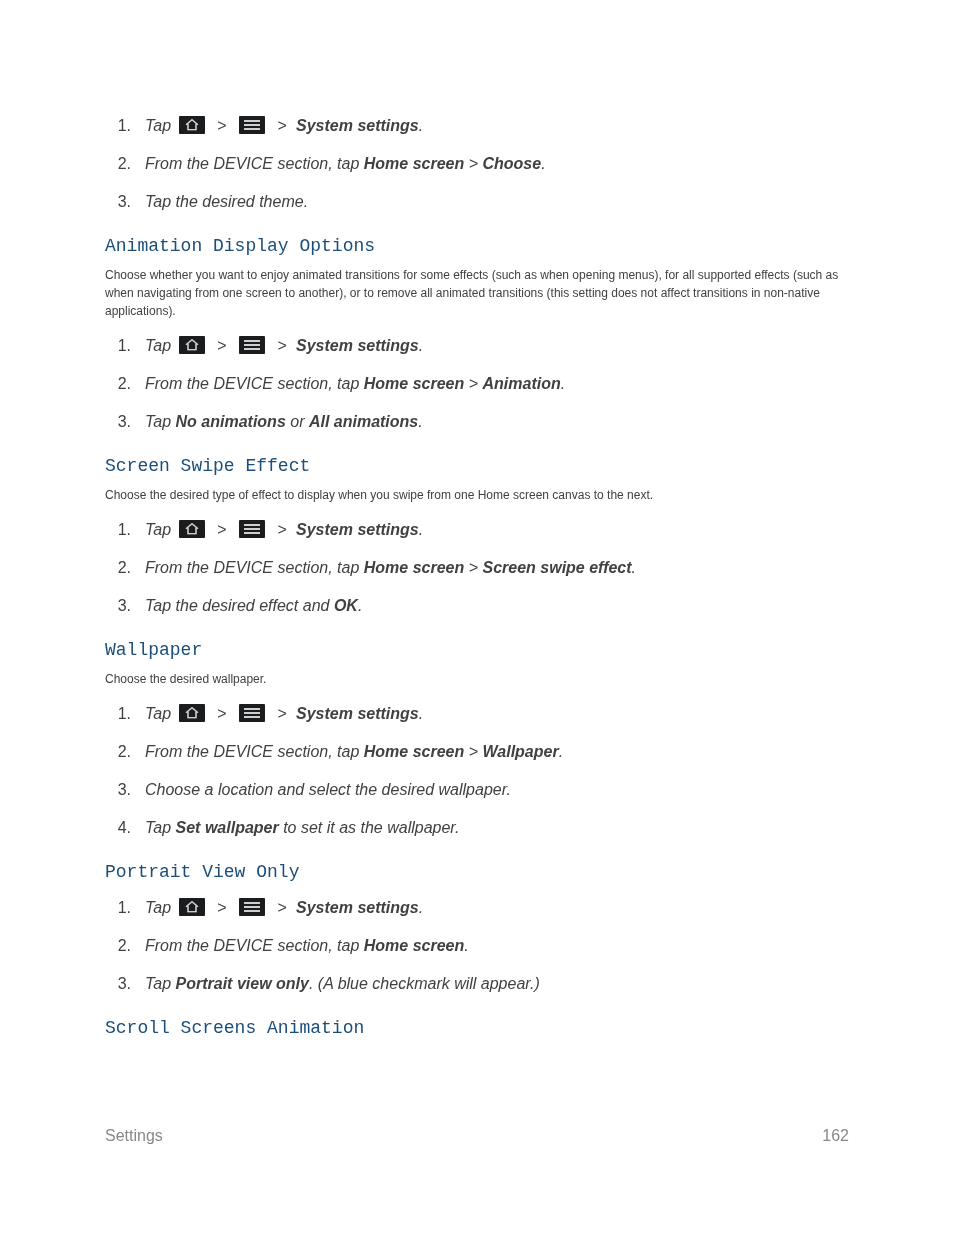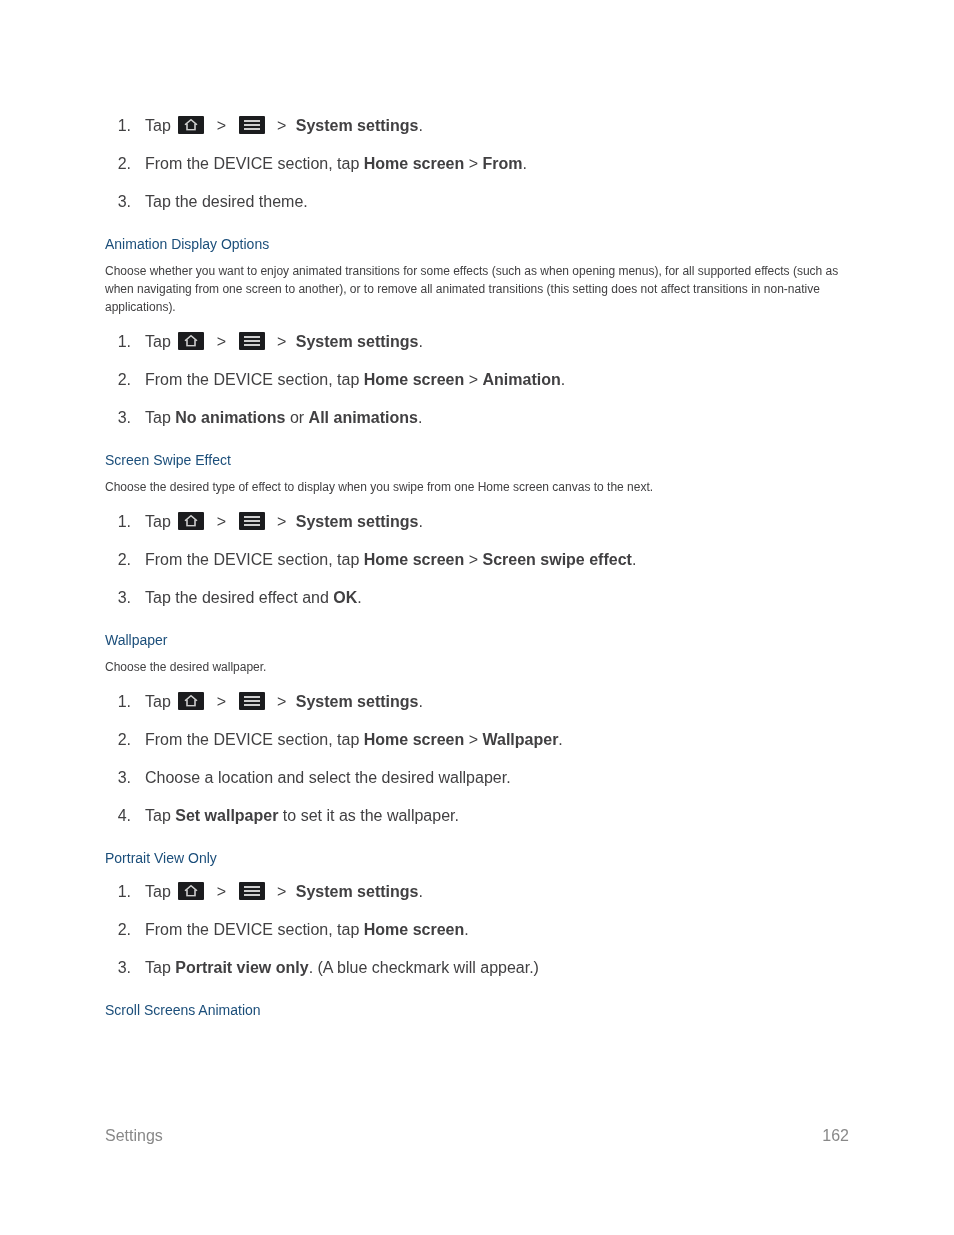--- a/index.html
+++ b/index.html
@@ -30,26 +30,28 @@
   }
   ol.steps > li .num {
     width: 26px;
     flex: 0 0 26px;
     text-align: right;
     color: #414042;
   }
   ol.steps > li .body {
     padding-left: 14px;
     flex: 1;
+    font-style: italic;
   }
   .section-heading {
     color: #1b4e7a;
-    font-size: 14px;
+    font-size: 18px;
     margin: 22px 0 10px 0;
     font-weight: 400;
+    font-family: Liberation Mono, monospace;
   }
   .para {
     font-size: 12px;
     line-height: 1.5;
     margin: 8px 0 14px 0;
     color: #414042;
   }
   .chev {
     padding: 0 5px;
     color: #414042;
@@ -110,21 +112,21 @@
         </span>
         <span class="chev">&gt;</span>
         <span class="icon-box menu"><span class="midbar"></span></span>
         <span class="chev">&gt;</span>
         <b>System settings</b><span>.</span>
       </span>
     </li>
     <li>
       <span class="num">2.</span>
       <span class="body">
-        <span>From the DEVICE section, tap </span><b>Home screen</b><span> &gt; </span><b>From</b><span>.</span>
+        <span>From the DEVICE section, tap </span><b>Home screen</b><span> &gt; </span><b>Choose</b><span>.</span>
       </span>
     </li>
     <li>
       <span class="num">3.</span>
       <span class="body">Tap the desired theme.</span>
     </li>
   </ol>
 
   <div class="section-heading">Animation Display Options</div>
   <div class="para">Choose whether you want to enjoy animated transitions for some effects (such as when opening menus), for all supported effects (such as when navigating from one screen to another), or to remove all animated transitions (this setting does not affect transitions in non-native applications).</div>

